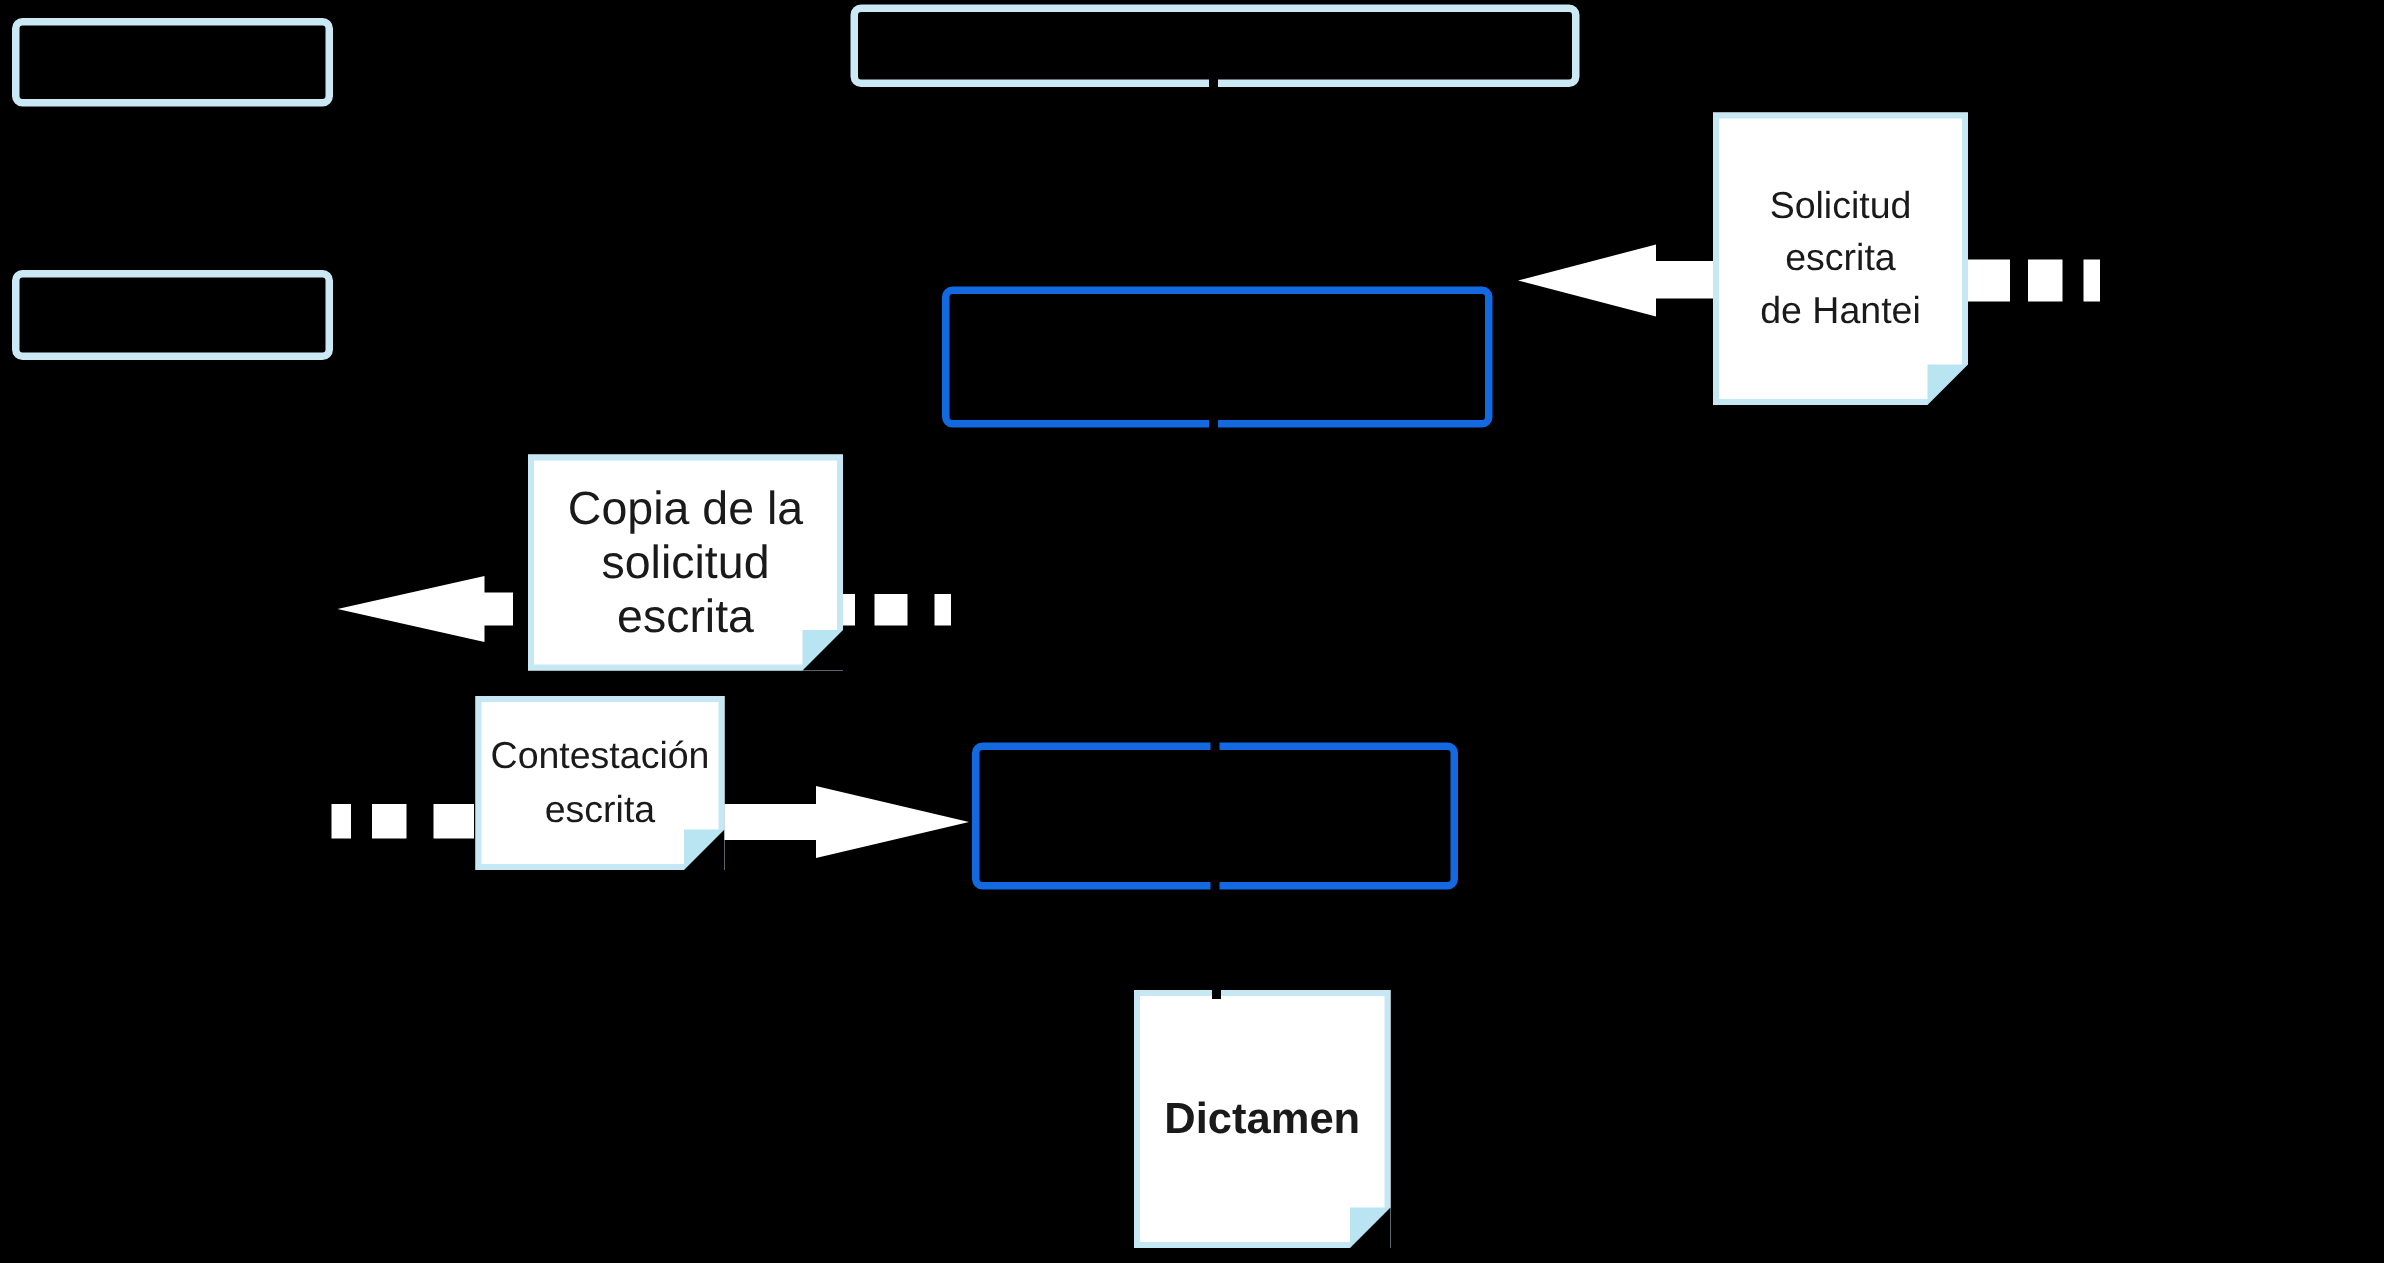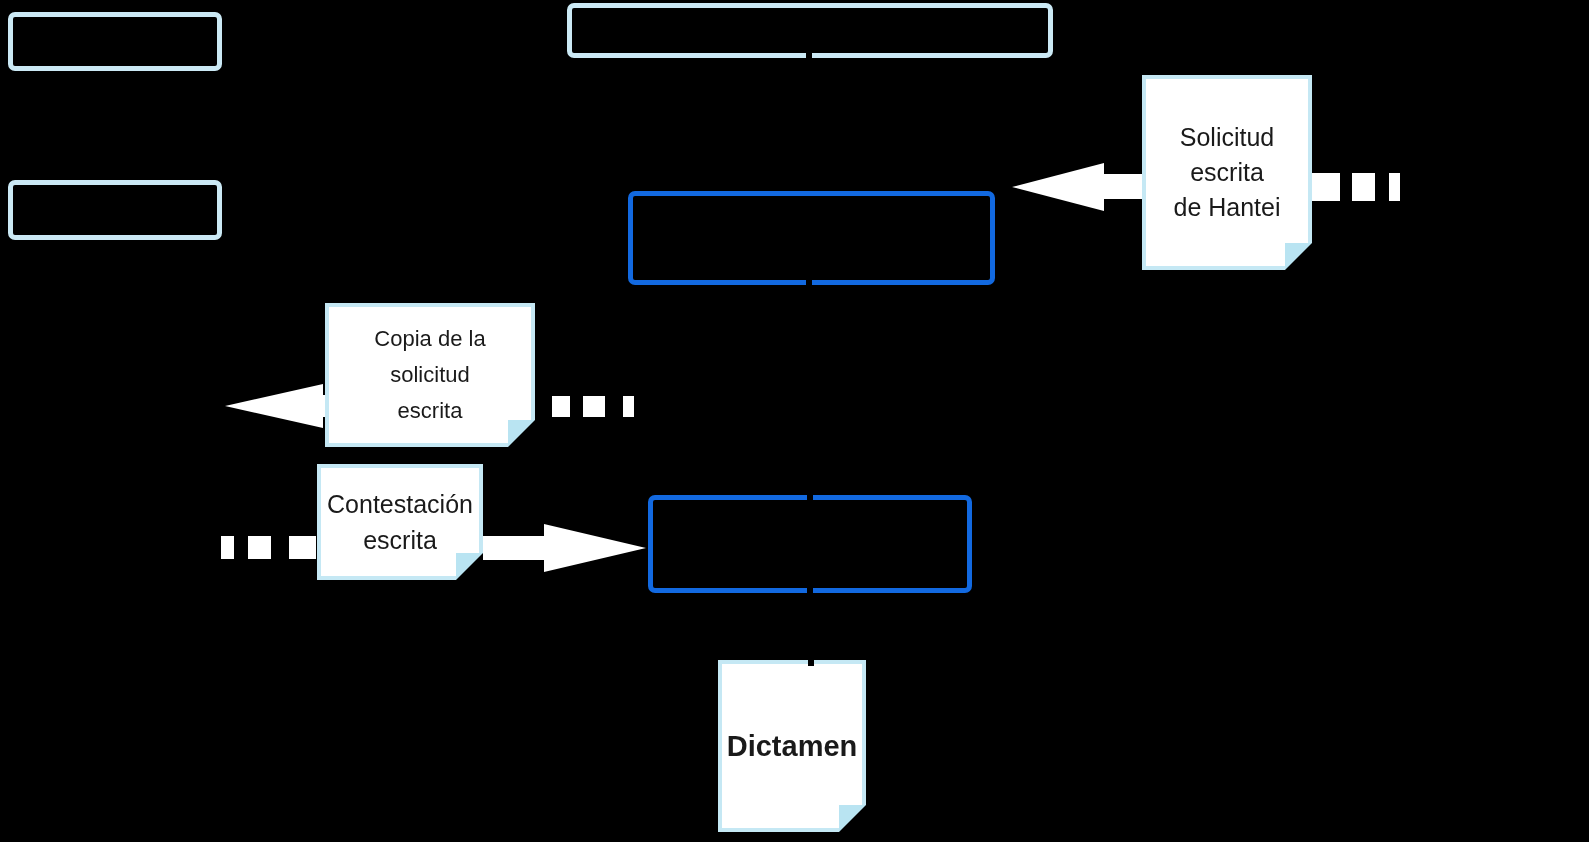--- a/index.html
+++ b/index.html
@@ -70,39 +70,39 @@
 de Hantei</div>
   </div>
 
   <div class="shaft" style="left:322px;top:395px;width:20px;height:22px"></div>
   <div class="head left small" style="left:225px;top:384px"></div>
 
   <div class="dash" style="left:552px;top:396px;width:18px;height:21px"></div>
   <div class="dash" style="left:583px;top:396px;width:22px;height:21px"></div>
   <div class="dash" style="left:623px;top:396px;width:11px;height:21px"></div>
 
-  <div class="doc" style="left:325px;top:303px;width:210px;height:144px;font-size:22px;line-height:36px">
+  <div class="doc" style="left:352px;top:303px;width:210px;height:144px;font-size:31px;line-height:36px">
     <div class="doc-label">Copia de la
 solicitud
 escrita</div>
   </div>
 
   <div class="dash" style="left:221px;top:536px;width:13px;height:23px"></div>
   <div class="dash" style="left:248px;top:536px;width:23px;height:23px"></div>
   <div class="dash" style="left:289px;top:536px;width:27px;height:23px"></div>
 
   <div class="doc" style="left:317px;top:464px;width:166px;height:116px;font-size:25px;line-height:36px">
     <div class="doc-label">Contestación
 escrita</div>
   </div>
 
   <div class="shaft" style="left:483px;top:536px;width:62px;height:24px"></div>
   <div class="head right" style="left:544px;top:524px"></div>
 
-  <div class="doc" style="left:718px;top:660px;width:148px;height:172px;font-size:29px;font-weight:bold">
+  <div class="doc" style="left:756px;top:660px;width:171px;height:172px;font-size:29px;font-weight:bold">
     <div class="doc-label">Dictamen</div>
   </div>
 
   <div class="notch" style="left:806px;top:51px;width:6px;height:9px"></div>
   <div class="notch" style="left:806px;top:277px;width:6px;height:9px"></div>
   <div class="notch" style="left:807px;top:493px;width:6px;height:9px"></div>
   <div class="notch" style="left:807px;top:587px;width:6px;height:9px"></div>
   <div class="notch" style="left:808px;top:658px;width:6px;height:8px"></div>
 
 </div>

